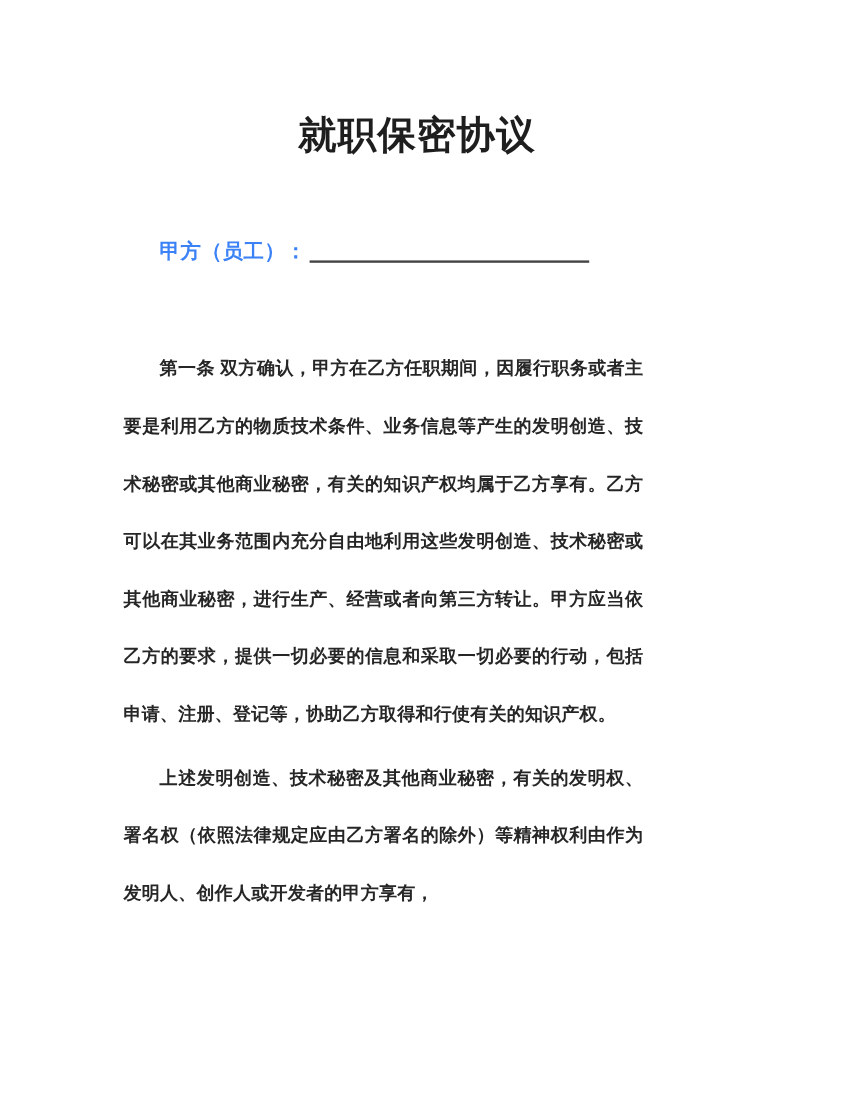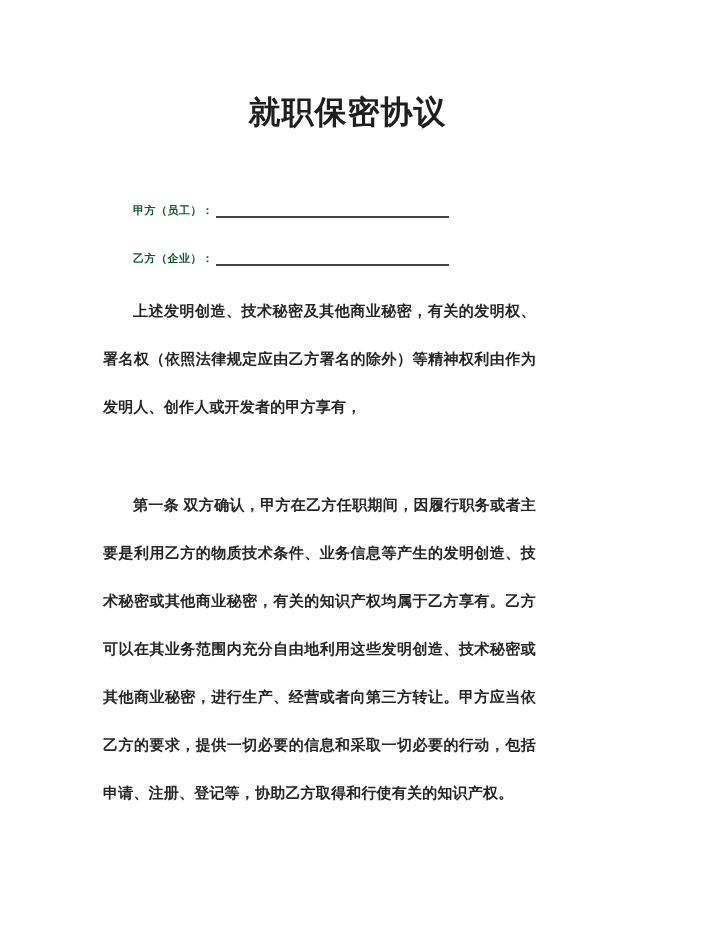--- a/index.html
+++ b/index.html
@@ -31,25 +31,25 @@
     letter-spacing: 1px;
     color: #1e1e1e;
   }
   .parties {
     margin-top: 56px;
     padding-left: 30px;     
   }
   .party-row {
     height: 48px;
     line-height: 48px;
-    font-size: 11px;
+    font-size: 17px;
     font-weight: 700;
     white-space: nowrap;
     letter-spacing: 0.5px;
-    color: #14532d;
+    color: #3b82f6;
   }
   .blank-line {
     display: inline-block;
     width: 233px;
     height: 18px;
     margin-left: 2px;
     vertical-align: -4px;
     border-bottom: 2px solid #454545;
   }
   .para {
@@ -70,23 +70,20 @@
 <body>
 
 <div class="page">
 
   <h1 class="doc-title">就职保密协议</h1>
 
   <div class="parties">
     <div class="party-row">
       <span>甲方（员工）：</span><span class="blank-line"></span>
     </div>
-    <div class="party-row">
-      <span>乙方（企业）：</span><span class="blank-line"></span>
-    </div>
   </div>
 
 
+  <p class="para para-article">第一条 双方确认，甲方在乙方任职期间，因履行职务或者主要是利用乙方的物质技术条件、业务信息等产生的发明创造、技术秘密或其他商业秘密，有关的知识产权均属于乙方享有。乙方可以在其业务范围内充分自由地利用这些发明创造、技术秘密或其他商业秘密，进行生产、经营或者向第三方转让。甲方应当依乙方的要求，提供一切必要的信息和采取一切必要的行动，包括申请、注册、登记等，协助乙方取得和行使有关的知识产权。</p>
+
   <p class="para para-cont">上述发明创造、技术秘密及其他商业秘密，有关的发明权、署名权（依照法律规定应由乙方署名的除外）等精神权利由作为发明人、创作人或开发者的甲方享有，</p>
-
-  <p class="para para-article">第一条 双方确认，甲方在乙方任职期间，因履行职务或者主要是利用乙方的物质技术条件、业务信息等产生的发明创造、技术秘密或其他商业秘密，有关的知识产权均属于乙方享有。乙方可以在其业务范围内充分自由地利用这些发明创造、技术秘密或其他商业秘密，进行生产、经营或者向第三方转让。甲方应当依乙方的要求，提供一切必要的信息和采取一切必要的行动，包括申请、注册、登记等，协助乙方取得和行使有关的知识产权。</p>
 
 </div>
 
 </body></html>

